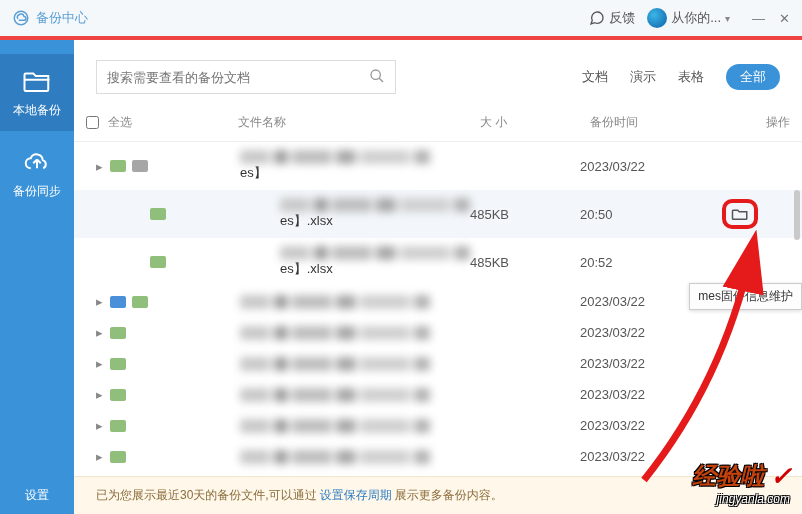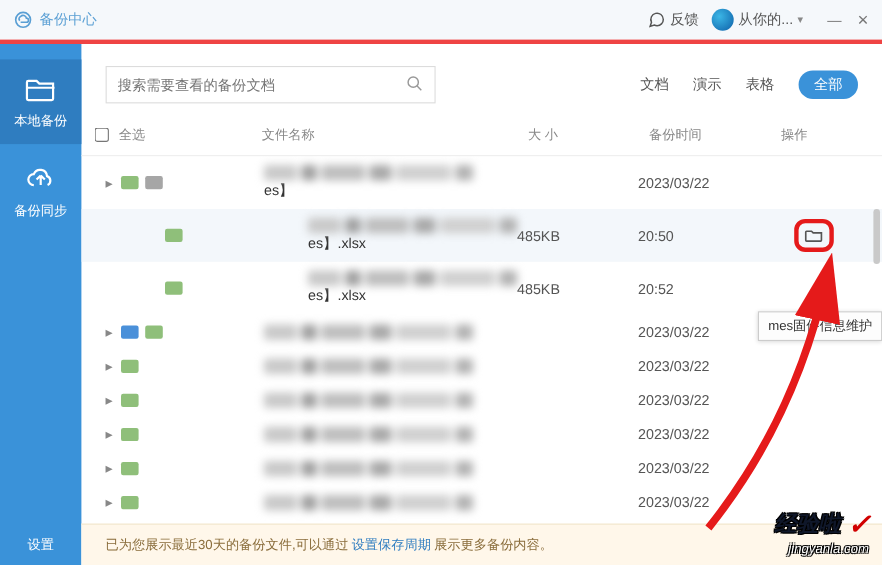--- a/index.html
+++ b/index.html
@@ -30,21 +30,21 @@
     .filters { margin-left:auto; display:flex; align-items:center; gap:22px; font-size:13px; color:#555;}
     .filters .pill { background:#3a92d9; color:#fff; padding:4px 14px; border-radius:14px;}
     
     .thead { display:flex; align-items:center; padding:10px 12px; color:#888; font-size:12px; border-bottom:1px solid #eee;}
     .col-chk { width:22px; display:flex; align-items:center;}
     .col-chk input { margin:0;}
     .col-sel { width:40px;}
     .col-name { flex:1; padding-left:90px;}
     .col-size { width:110px; }
     .col-time { width:120px; }
-    .col-op { width:80px; text-align:left;font-family:Liberation Mono, monospace;}
+    .col-op { width:80px; text-align:right;font-family:Liberation Mono, monospace;}
     
     .rows { overflow:auto; flex:1;}
     .row { display:flex; align-items:center; padding:8px 22px; font-size:13px; color:#333;}
     .row.hover { background:#f3f7fb;}
     .row .thumb { width:130px; display:flex; align-items:center; gap:6px;}
     .blur { filter: blur(4px); }
     .pix { display:flex; gap:4px; align-items:center;}
     .pix span { display:inline-block; height:14px; border-radius:2px;}
     .row .fname { flex:1; color:#333;}
     .row .fsize { width:110px; color:#555;}
@@ -57,21 +57,21 @@
     .footer { padding:10px 22px; background:#fff7ea; border-top:1px solid #f1e6cc; color:#8a6d3b; font-size:12px; display:flex; align-items:center;}
     .footer a { color:#2f7dc0; text-decoration:none; margin:0 3px; cursor:pointer;}
     
     .red-arrow { position:absolute; pointer-events:none; }
     
     .tooltip { position:absolute; right:0; top:243px; background:#fdfdfd; border:1px solid #ccc; padding:4px 8px; font-size:12px; color:#333; box-shadow:0 1px 4px rgba(0,0,0,.15);}
     
     .scrollbar { position:absolute; right:2px; top:150px; width:6px; height:50px; background:#c9c9c9; border-radius:3px;}
     
     .watermark { position:absolute; right:10px; bottom:22px; display:flex; align-items:center; gap:6px; font-weight:bold;}
-    .watermark .cn { color:#0f172a; text-shadow: -1px -1px 0 #000, 1px -1px 0 #000, -1px 1px 0 #000, 1px 1px 0 #000; font-size:20px; font-style:italic;}
+    .watermark .cn { color:#c2410c; text-shadow: -1px -1px 0 #000, 1px -1px 0 #000, -1px 1px 0 #000, 1px 1px 0 #000; font-size:24px; font-style:italic;}
     .watermark .ck { color:#d10000; font-size:26px; font-style:italic;}
     .watermark-sub { position:absolute; right:12px; bottom:8px; font-size:12px; font-style:italic; color:#fff; text-shadow: -1px -1px 0 #000, 1px -1px 0 #000, -1px 1px 0 #000, 1px 1px 0 #000; margin-top: 41px;}
     
     .micon { width:16px; height:12px; display:inline-block; border-radius:2px;}
   </style>
 </head>
 <body>
 
 <div class="titlebar">
   <div class="titlebar-left">

